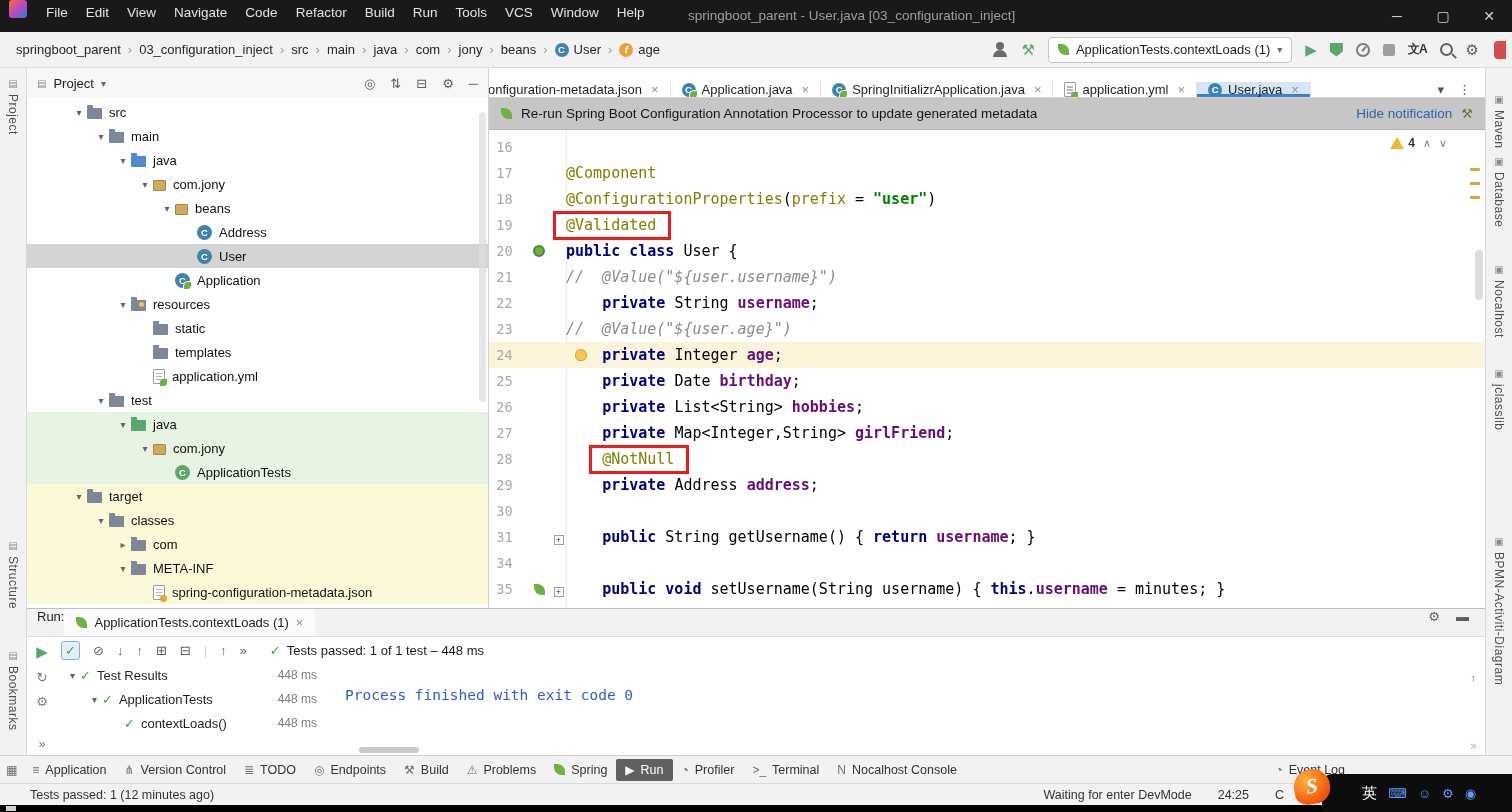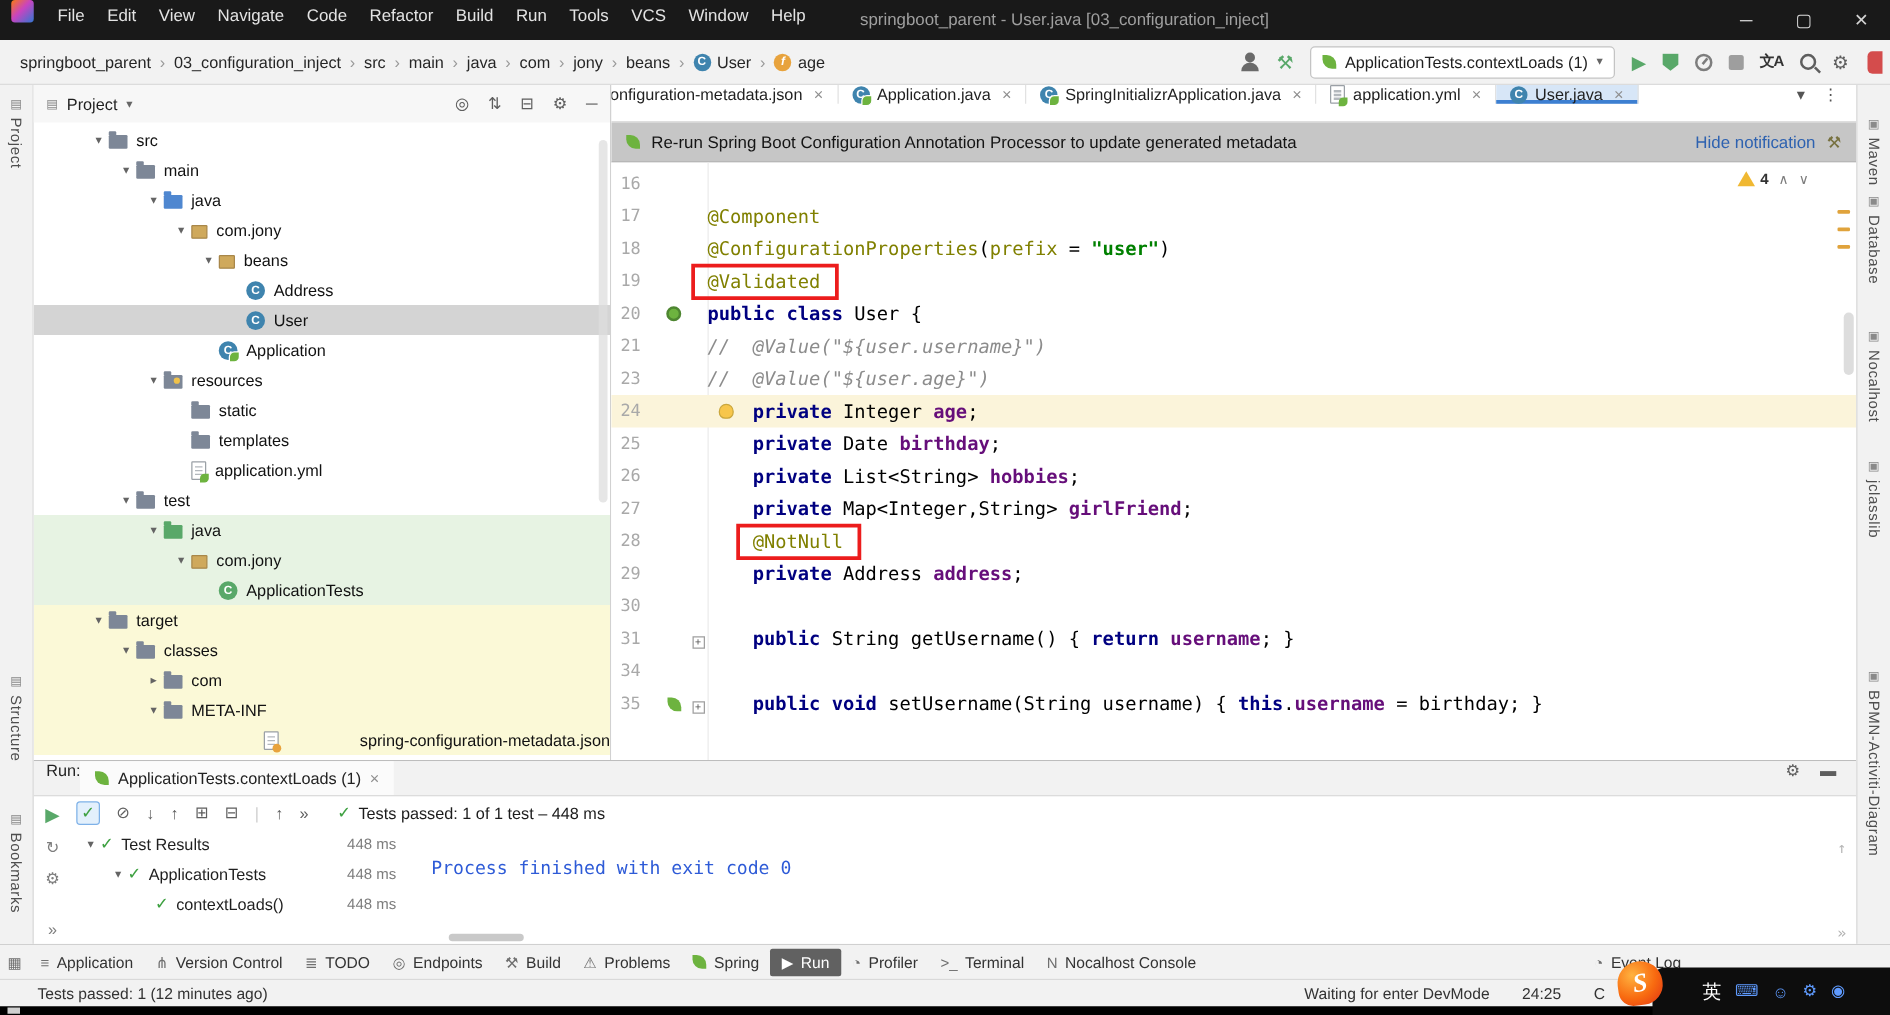--- a/index.html
+++ b/index.html
@@ -80,21 +80,21 @@
 .i-file{width:12px;height:15px;background:#fff;border:1px solid #9aa0a6;border-radius:1px}
 .i-file::before{content:"";position:absolute;left:2px;top:3px;width:6px;height:1.5px;background:#b3b8bd;box-shadow:0 3px 0 #b3b8bd,0 6px 0 #b3b8bd}
 .i-file.yml::after{content:"";position:absolute;right:-3px;bottom:-3px;width:7px;height:7px;border-radius:50% 0;background:#6db33f}
 .i-file.json::after{content:"";position:absolute;right:-3px;bottom:-3px;width:7px;height:7px;border-radius:50%;background:#e8a33d}
 .i-leaf{width:12px;height:12px;background:#6db33f;border-radius:0 70% 0 70%}
 .i-leaf.sm{width:11px;height:11px}
 .i-bean{width:12px;height:12px;border-radius:50%;background:#6db33f;border:2px solid #4e8631}
 
 
 .editor-col{flex:1;display:flex;flex-direction:column;min-width:0;background:#fff}
-.tabs{height:30px;background:#fff;display:flex;align-items:flex-start;border-bottom:1px solid #d4d4d4;overflow:hidden}
+.tabs{height:30px;background:#fff;display:flex;align-items:flex-end;border-bottom:1px solid #d4d4d4;overflow:hidden}
 .tab{display:flex;align-items:center;gap:6px;padding:0 11px;border-right:1px solid #e2e2e2;font-size:13px;color:#1f1f1f;white-space:nowrap}
 .tab.active{background:#d7e6f7;box-shadow:inset 0 -3px 0 #3d7fd1}
 .tab.cut{margin-left:-12px}
 .tab .x{color:#8f8f8f;font-size:13px;margin-left:3px}
 .tabs-right{margin-left:auto;display:flex;align-items:center;gap:14px;padding:0 14px;color:#555}
 .notif{height:32px;background:#c6c6c6;display:flex;align-items:center;padding:0 12px;gap:9px;font-size:13.5px;color:#141414;border-bottom:1px solid #b2b2b2}
 .notif .link{color:#2e62b0;margin-left:auto}
 .notif .wrench{color:#77713f;font-size:13px}
 .code-area{flex:1;position:relative;font-family:"DejaVu Sans Mono","Liberation Mono",monospace;font-size:15px;overflow:hidden;padding-top:4px;background:#fff}
 .code-area::before{content:"";position:absolute;left:77px;top:0;bottom:0;width:1px;background:#ececec}
@@ -380,21 +380,21 @@
             <div class="t-row yellow" style="padding-left: 88px;">
               <span class="chev">▸</span>
               <span class="ic i-folder"></span>
               <span class="lbl">com</span>
             </div>
             <div class="t-row yellow" style="padding-left: 88px;">
               <span class="chev">▾</span>
               <span class="ic i-folder"></span>
               <span class="lbl">META-INF</span>
             </div>
-            <div class="t-row yellow" style="padding-left: 110px; justify-content: space-between;">
+            <div class="t-row yellow" style="padding-left: 110px;">
               <span class="chev"></span>
               <span class="ic i-file json"></span>
               <span class="lbl">spring-configuration-metadata.json</span>
             </div>
           </div>
         <div class="pp-scroll"></div>
       </div>
 
       <div class="editor-col">
         <div class="tabs">
@@ -467,20 +467,26 @@
                 <span class="fold"></span>
                 <span class="code"><span class="tk-k">public class </span><span class="tk-p">User {</span></span>
               </div>
               <div class="cl">
                 <span class="ln">21</span>
                 <span class="gic"></span>
                 <span class="fold"></span>
                 <span class="code"><span class="tk-c">//  @Value("${user.username}")</span></span>
               </div>
               <div class="cl">
+                <span class="ln">22</span>
+                <span class="gic"></span>
+                <span class="fold"></span>
+                <span class="code"><span class="tk-p">    </span><span class="tk-k">private </span><span class="tk-p">String </span><span class="tk-f">username</span><span class="tk-p">;</span></span>
+              </div>
+              <div class="cl">
                 <span class="ln">23</span>
                 <span class="gic"></span>
                 <span class="fold"></span>
                 <span class="code"><span class="tk-c">//  @Value("${user.age}")</span></span>
               </div>
               <div class="cl hl">
                 <span class="ln">24</span>
                 <span class="gic"></span>
                 <span class="fold"></span>
                 <span class="code"><span class="tk-p">    </span><span class="tk-k">private </span><span class="tk-p">Integer </span><span class="tk-f">age</span><span class="tk-p">;</span></span>
@@ -533,21 +539,21 @@
                 <span class="gic"></span>
                 <span class="fold"></span>
                 <span class="code"></span>
               </div>
               <div class="cl">
                 <span class="ln">35</span>
                 <span class="gic">
                   <span class="ic i-leaf sm"></span>
                 </span>
                 <span class="fold"><span class="fbox">+</span></span>
-                <span class="code"><span class="tk-p">    </span><span class="tk-k">public void </span><span class="tk-p">setUsername(String username) { </span><span class="tk-k">this</span><span class="tk-p">.</span><span class="tk-f">username</span><span class="tk-p"> = birthday; }</span></span>
+                <span class="code"><span class="tk-p">    </span><span class="tk-k">public void </span><span class="tk-p">setUsername(String username) { </span><span class="tk-k">this</span><span class="tk-p">.</span><span class="tk-f">username</span><span class="tk-p"> = minutes; }</span></span>
               </div>
             </div>
           <div class="warn-widget">
             <span class="warn-tri"></span>
             <span class="warn-num">4</span>
             <span class="warn-chev">∧</span>
             <span class="warn-chev">∨</span>
           </div>
           <div class="stripe-mark" style="top:38px"></div>
           <div class="stripe-mark" style="top:52px"></div>

